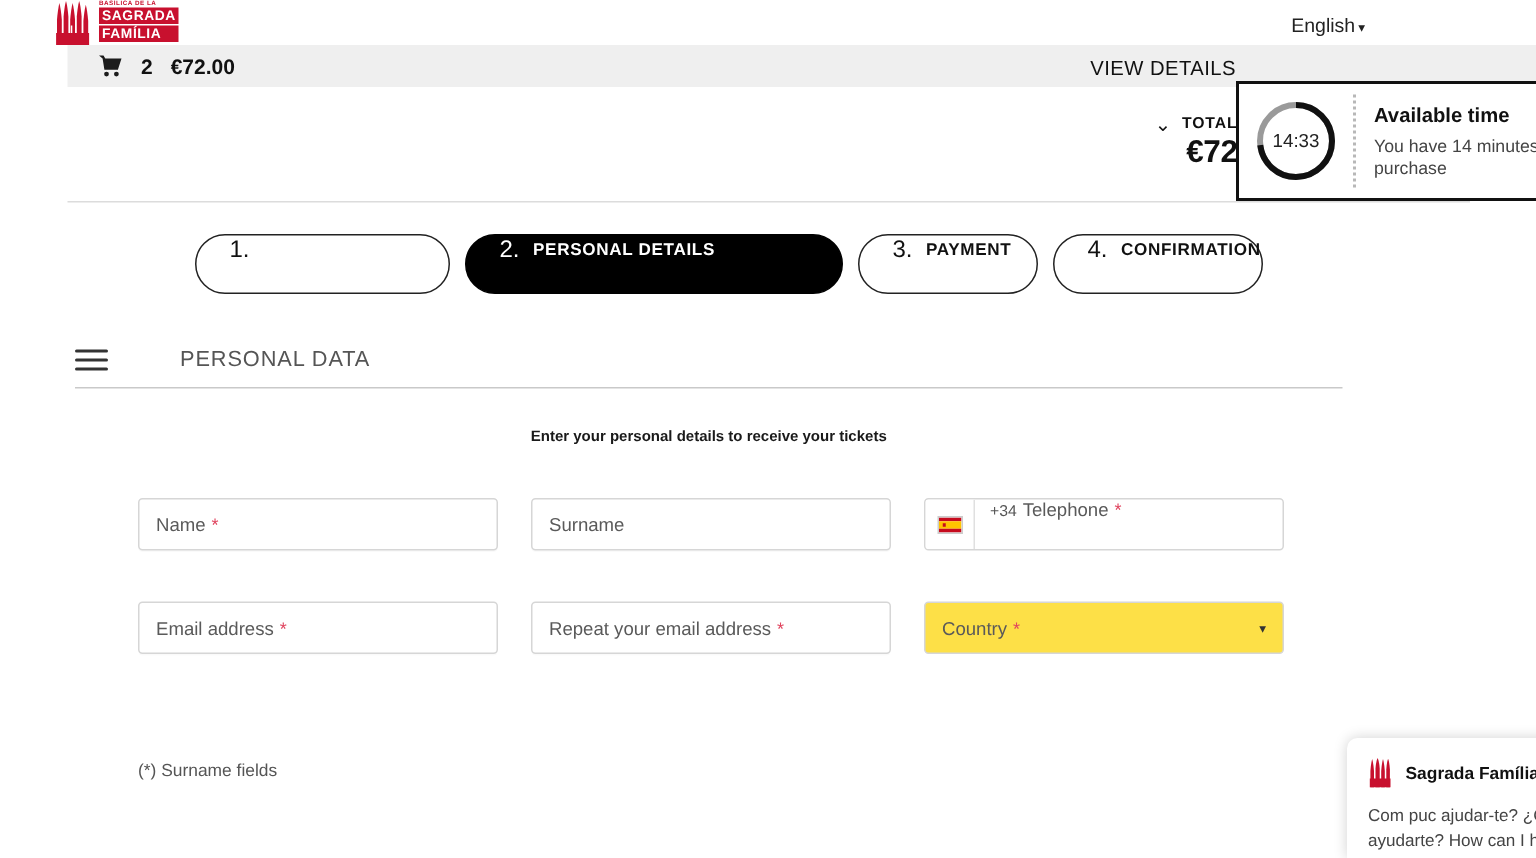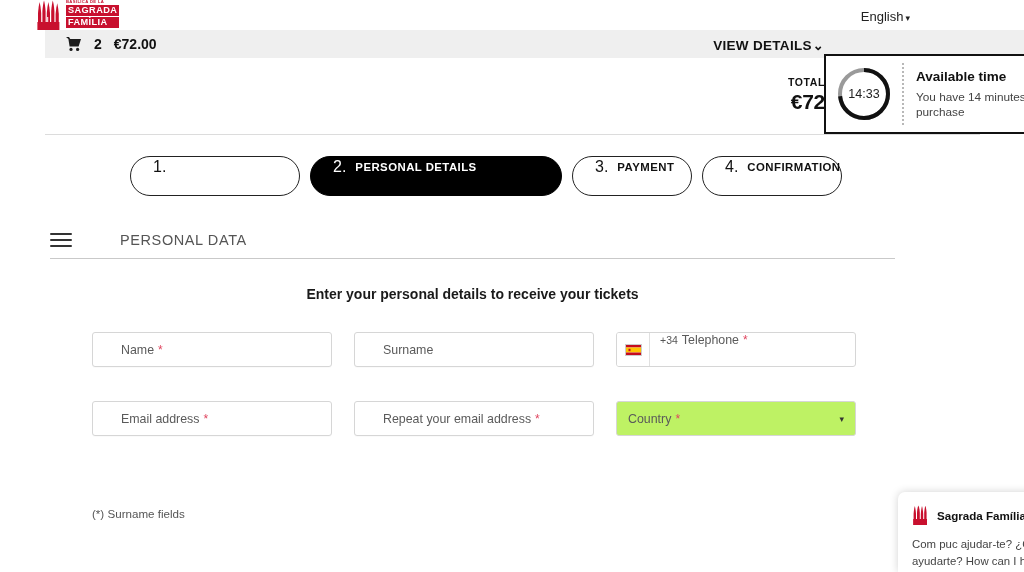--- a/index.html
+++ b/index.html
@@ -47,22 +47,22 @@
     position: absolute; left: 45px; top: 30px; width: 979px; height: 28px;
     background: #efefef;
     display: flex; align-items: center;
   }
   .cart-left { display: flex; align-items: center; gap: 12px; margin-left: 20px; }
   .cart-icon { width: 17px; height: 16px; display:block; }
   .cart-qty { font-size: 14px; font-weight: 700; color: #111; }
   .cart-price { font-size: 14px; font-weight: 700; color: #111; }
   .view-details {
     position: absolute; right: 200px; top: 38px;
-    font-size: 13.5px; font-weight: 700; letter-spacing: .3px;
-    color: #111; cursor: pointer; display: flex; align-items: center; gap: 1px;
+    font-size: 13.5px; font-weight: 400; letter-spacing: .3px;
+    color: #111; cursor: pointer; display: flex; align-items: center; gap: 22px; flex-direction: column;
   }
   .vd-caret { font-size: 13px; }
 
   .total-block {
     position: absolute; right: 199px; top: 76px;
     text-align: right;
   }
   .total-label { font-size: 10.5px; font-weight: 700; letter-spacing: .6px; color:#111; }
   .total-value { font-size: 21px; font-weight: 700; color: #111; margin-top: 2px; letter-spacing: -0.3px;}
 
@@ -126,31 +126,31 @@
     padding-bottom: 10px; border-bottom: 1px solid #c9c9c9;
   }
   .hamburger { width: 22px; height: 14px; display:flex; flex-direction:column; justify-content:space-between; }
   .hamburger span { display:block; height: 2px; background: #333; border-radius: 1px; }
   .section-title {
     font-size: 14.5px; color: #555; letter-spacing: .6px; text-transform: uppercase; margin-left: 20px;
   }
 
   .intro {
     position: absolute; left: 0; top: 286px; width: 945px;
-    text-align: center; font-size: 14px; font-weight: 700; color: #1a1a1a;
+    text-align: center; font-size: 10px; font-weight: 700; color: #1a1a1a;
   }
 
   
   .form {
     position: absolute; left: 92px; top: 332px; width: 762px;
   }
   .form-row { display: flex; gap: 22px; margin-bottom: 34px; }
   .field {
     flex: 0 0 240px; height: 35px; border: 1px solid #d6d6d6; border-radius: 3px;
-    background: #fff; display: flex; align-items: center; padding: 0 28px;
+    background: #fff; display: flex; align-items: center; padding: 0 11px;
     font-size: 12.4px; color: #5a5a5a; cursor: text;
     box-shadow: 0 1px 0 rgba(0,0,0,0.02);
   }
   .field .ph { color: #5a5a5a; }
   .req { color: #e0455f; margin-left: 4px; font-size: 12px; }
   .phone-field {
     flex: 0 0 240px; height: 35px; border: 1px solid #d6d6d6; border-radius: 3px;
     display: flex; align-items: stretch; overflow: hidden; background:#fff;
   }
   .flag-box {
@@ -158,21 +158,21 @@
     border-right: 1px solid #e0e0e0; background: #fff;
   }
   .flag { width: 17px; height: 12px; display:block; border: .5px solid #ccc;}
   .phone-input {
     flex: 1; display: flex; align-items: baseline; padding: 0 10px;
     font-size: 12.4px; color: #5a5a5a; cursor: text;
   }
   .prefix { font-size: 10.5px; color: #555; margin-right: 4px; }
   .select-field {
     flex: 0 0 240px; height: 35px; border: 1px solid #d6d6d6; border-radius: 3px;
-    background: #bef264; display: flex; align-items: center; justify-content: space-between;
+    background: #fde047; display: flex; align-items: center; justify-content: space-between;
     padding: 0 11px; font-size: 12.4px; color: #5a5a5a; cursor: pointer;
   }
   .sel-caret { font-size: 9px; color: #333; }
 
   .required-note {
     position: absolute; left: 92px; top: 507px;
     font-size: 11.6px; color: #555;
   }
 
   

